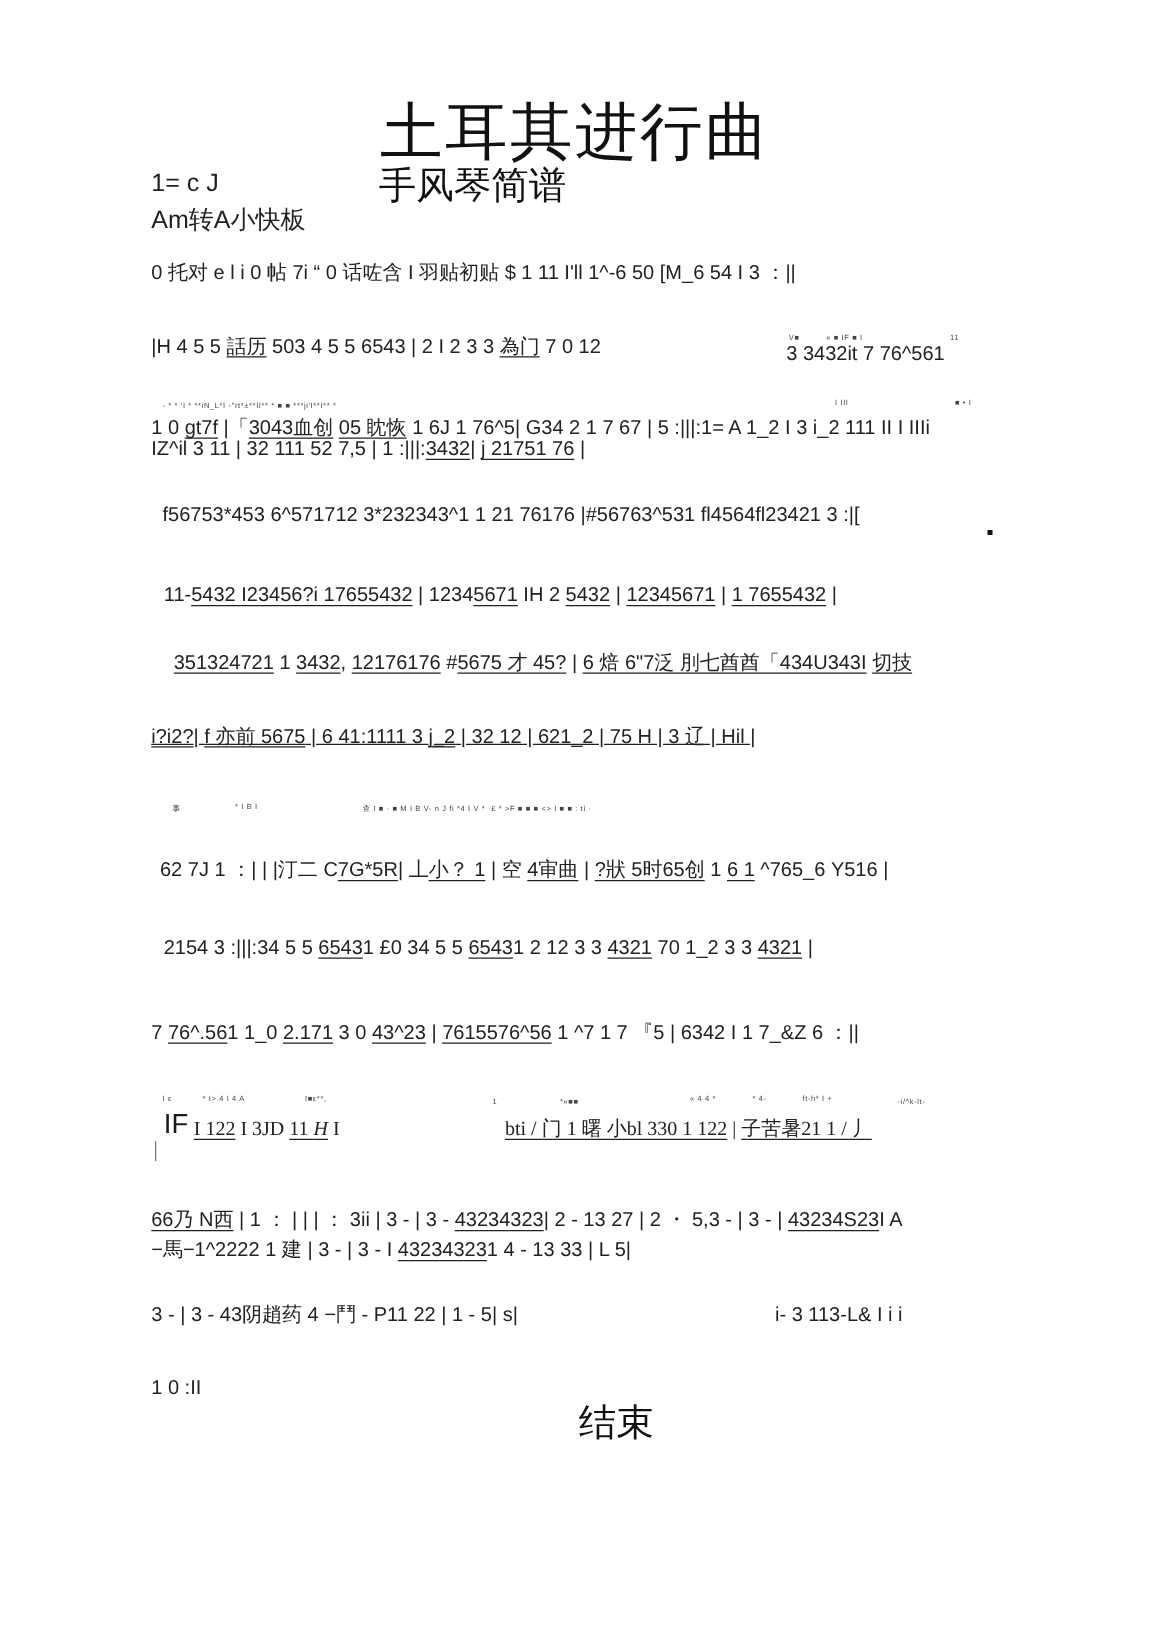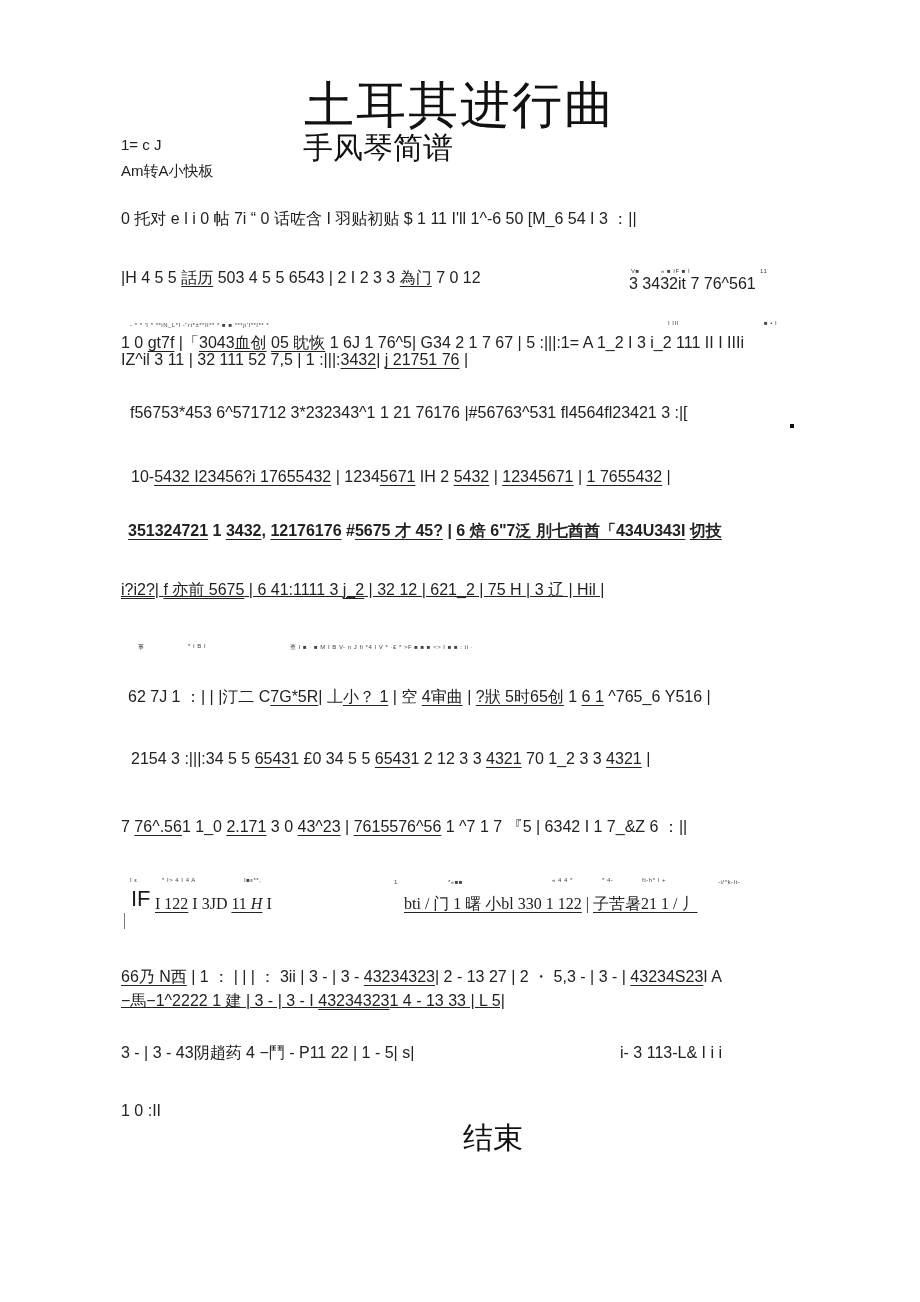--- a/index.html
+++ b/index.html
@@ -1,21 +1,21 @@
 <!DOCTYPE html>
 <html><head>
 <meta charset="utf-8">
 <style>
   html, body { margin: 0; padding: 0; background: #ffffff; }
   body { width: 920px; height: 1302px; position: relative; overflow: hidden;
          font-family: "Liberation Sans", "DejaVu Sans", sans-serif; color: #1a1a1a; }
   .abs { position: absolute; white-space: nowrap; }
   .title { left: 0; width: 920px; top: 72px; text-align: center; font-size: 50px; letter-spacing: 2px; color: #111; }
   .subtitle { left: 0; width: 756px; top: 128px; text-align: center; font-size: 30px; color: #111; }
-  .meta { font-size: 15px; color: #222; }
+  .meta { font-size: 20px; color: #222; }
   .line { font-size: 16px; color: #222; line-height: 20px; }
   .tiny { font-size: 6px; color: #444; letter-spacing: 0.5px; }
   .u { text-decoration: underline; text-underline-offset: 3px; }
   .serif { font-family: "Liberation Serif", "DejaVu Serif", serif; }
   .end { left: 0; width: 920px; top: 1118px; text-align: center; font-size: 30px; color: #111; padding-left: 33px; }
   .dot { width: 4px; height: 4px; background: #111; }
   .vbar { width: 1px; height: 16px; background: #777; }
 </style>
 </head>
 <body>
@@ -42,24 +42,24 @@
   <span>1 0</span> <span class="u">gt7f</span><span> |「</span><span class="u">3043血创</span><span> </span><span class="u">05 眈恢</span><span> 1 6J 1 76^5| G34 2 1 7 67 | 5 :|||:1= A 1_2 I 3 i_2 111 II I IIIi</span>
 </div>
 <div class="abs line" style="left:121px; top:350px;">
   <span>IZ^il 3 11 | 32 111 52 7,5 | 1 :|||:</span><span class="u">3432</span><span>| </span><span class="u">j 21751 76</span><span> |</span>
 </div>
 
 <div class="abs line" style="left:130px; top:403px;">f56753*453 6^571712 3*232343^1 1 21 76176 |#56763^531 fl4564fl23421 3 :|[</div>
 <div class="abs dot" style="left:790px; top:424px;"></div>
 
 <div class="abs line" style="left:131px; top:467px;">
-  <span>10-</span><span class="u">5432 I23456?i 17655432</span><span> | 1234</span><span class="u">5671</span><span> IH 2 </span><span class="u">5432</span><span> | </span><span class="u">12345671</span><span> | </span><span class="u">1 7655432</span><span> |</span>
+  <span>11-</span><span class="u">5432 I23456?i 17655432</span><span> | 1234</span><span class="u">5671</span><span> IH 2 </span><span class="u">5432</span><span> | </span><span class="u">12345671</span><span> | </span><span class="u">1 7655432</span><span> |</span>
 </div>
 
-<div class="abs line" style="left:128px; top:521px;font-weight:bold;">
+<div class="abs line" style="left:139px; top:521px;">
   <span class="u">351324721</span><span> 1 </span><span class="u">3432</span><span>, </span><span class="u">12176176</span><span> #</span><span class="u">5675 才  45?</span><span> | </span><span class="u">6 焙  6"7泛  刖七酋酋「434U343I</span><span> </span><span class="u">切技</span>
 </div>
 
 <div class="abs line" style="left:121px; top:580px;text-decoration:underline;">
   <span class="u">i?i2?</span><span>| </span><span class="u">f 亦前  5675</span><span> |   6 41:1111 3 </span><span class="u">j_2</span><span> | 32 12 | 621_2 | 75 H | 3 辽 |   Hil |</span>
 </div>
 
 <div class="abs tiny" style="left:138px; top:643px;">事</div>
 <div class="abs tiny" style="left:188px; top:643px;">* I B I</div>
 <div class="abs tiny" style="left:290px; top:643px;">查 I ■ · ■ M I B V- n J fi *4 I V * ·£ * &gt;F ■ ■ ■ &lt;&gt; I ■ ■ : ti ·</div>
@@ -90,21 +90,21 @@
   <span class="u">I 122</span><span> I 3JD </span><span class="u">11 </span><span class="u" style="font-style:italic;">H</span><span> I</span>
 </div>
 <div class="abs line serif" style="left:404px; top:894px;">
   <span class="u">bti / 门  1  曙       小bl                      330    1 122</span><span> | </span><span class="u">子苦暑21  1    /  丿</span>
 </div>
 <div class="abs vbar" style="left:124px; top:913px;"></div>
 
 <div class="abs line" style="left:121px; top:967px;">
   <span class="u">66乃  N西</span><span>  |  1 ： | | | ：  3ii | 3 - | 3 - </span><span class="u">43234323</span><span>| 2 - 13 27 | 2  ・  5,3 - | 3 - | </span><span class="u">43234S23</span><span>I A</span>
 </div>
-<div class="abs line" style="left:121px; top:991px;text-decoration:underline;">
+<div class="abs line" style="left:121px; top:991px;">
   <span>−馬−1^2222 1 建 |   3 - | 3 - I </span><span class="u">43234323</span><span>1 4 - 13 33 | L 5|</span>
 </div>
 
 <div class="abs line" style="left:121px; top:1043px;">3 - | 3 - 43阴趙药  4 −鬥  - P11 22 | 1 - 5| s|</div>
 <div class="abs line" style="left:620px; top:1043px;">i- 3 113-L&amp; I i i</div>
 
 <div class="abs line" style="left:121px; top:1101px;">1 0 :II</div>
 
 <div class="abs end">结束</div>
 

